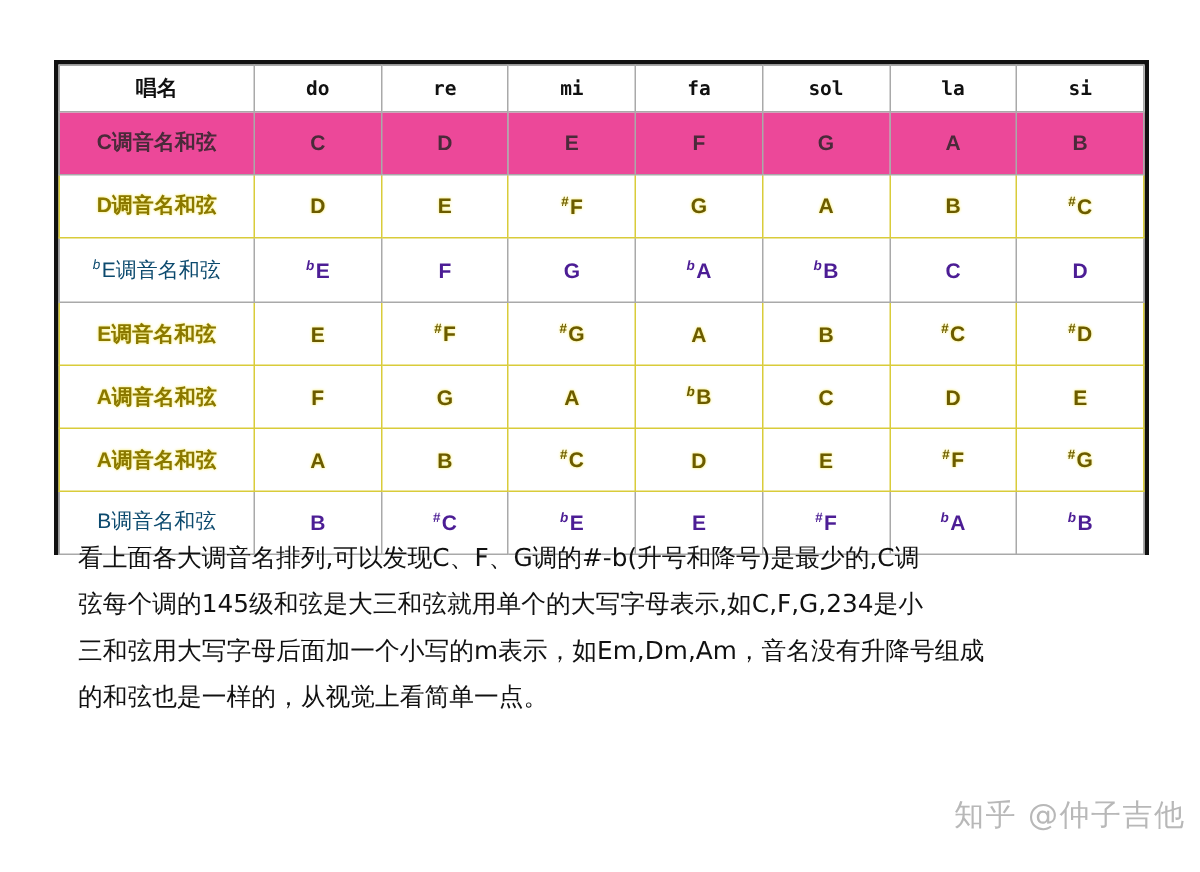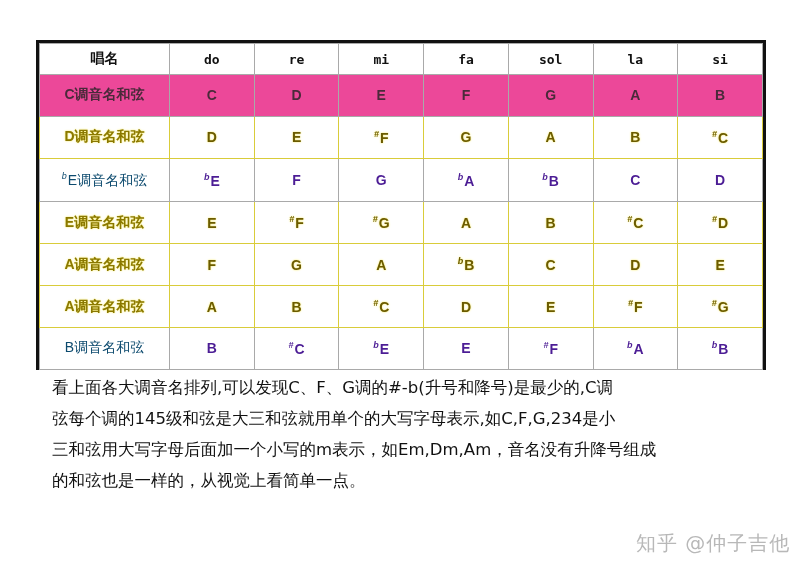--- a/index.html
+++ b/index.html
@@ -19,21 +19,21 @@
   col.c0 { width: 130px; }
   tr.pink td { background: #ec4899; color: #4a2a3a; }
   tr.yellow td { border-color: #d9cc3a; color: #6b5b00; text-shadow: 0 0 2px #f6e84a; }
   tr.yellow td.label { color: #8a7800; }
   tr.plain td { color: #4c1d95; }
   tr.plain td.label { color: #0c4a6e; font-weight: normal; }
   tr.pink td.label { color: #4a2a3a; }
   td.label { font-size: 13px; }
   .acc { font-size: 9px; vertical-align: super; font-style: italic; margin-right: 1px; }
   .para {
-    position: absolute; left: 52px; top: 372px; width: 700px;
+    position: absolute; left: 52px; top: 356px; width: 700px;
     font-family: "DejaVu Sans", sans-serif; font-size: 16.5px; line-height: 31px; color: #111;
   }
   .para p { margin: 0; white-space: nowrap; }
   .watermark {
     position: absolute; left: 612px; top: 530px; font-size: 20px; color: #b8b8b8;
     font-family: "DejaVu Sans", sans-serif; letter-spacing: 1px; margin-left: 24px;
   }
 </style>
 </head>
 <body>

